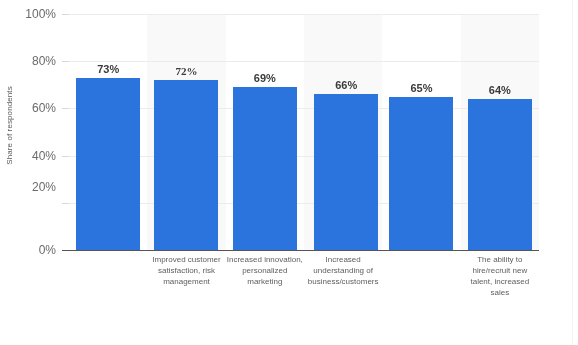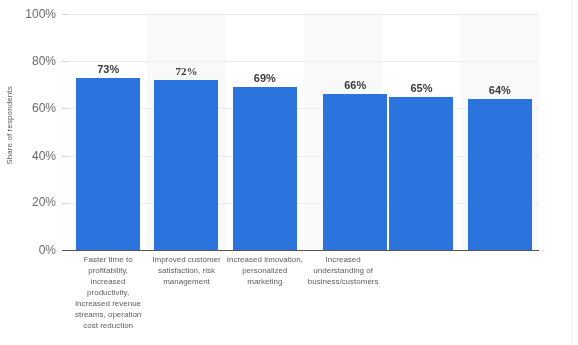--- a/index.html
+++ b/index.html
@@ -202,53 +202,53 @@
           <div class="bar-value" style="width: 78.3333px; bottom: 175.28px;">73%</div>
         </div>
         <div class="bar-slot" style="left: 78.3333px; width: 78.3333px; font-family: Liberation Serif, serif;">
           <div class="bar" style="height: 169.92px; background: rgb(43, 116, 222); left: 7.16667px;"></div>
           <div class="bar-value" style="width: 78.3333px; bottom: 172.92px;">72%</div>
         </div>
         <div class="bar-slot" style="left: 156.667px; width: 78.3333px;">
           <div class="bar" style="height: 162.84px; background: rgb(43, 116, 222); left: 7.16667px;"></div>
           <div class="bar-value" style="width: 78.3333px; bottom: 165.84px;">69%</div>
         </div>
-        <div class="bar-slot" style="left: 247px; width: 78.3333px;">
+        <div class="bar-slot" style="left: 238px; width: 78.3333px;">
           <div class="bar" style="height: 155.76px; background: rgb(43, 116, 222); left: 7.16667px;"></div>
           <div class="bar-value" style="width: 78.3333px; bottom: 158.76px;">66%</div>
         </div>
         <div class="bar-slot" style="left: 313.333px; width: 78.3333px;">
           <div class="bar" style="height: 153.4px; background: rgb(43, 116, 222); left: 7.16667px;"></div>
           <div class="bar-value" style="width: 78.3333px; bottom: 156.4px;">65%</div>
         </div>
         <div class="bar-slot" style="left: 391.667px; width: 78.3333px;">
           <div class="bar" style="height: 151.04px; background: rgb(43, 116, 222); left: 7.16667px;"></div>
           <div class="bar-value" style="width: 78.3333px; bottom: 154.04px;">64%</div>
         </div>
       </div>
   </div>
 
   <div class="axis-line"></div>
 
   <div id="ytick-layer">
       <div class="ytick-label" style="top: 250px; left: 22px; right: auto;">0%</div>
-      <div class="ytick-label" style="top: 202px; left: 22px; right: auto;">20%</div>
+      <div class="ytick-label" style="top: 187px; left: 22px; right: auto;">20%</div>
       <div class="ytick-stub" style="left: 62px; top: 202.8px;"></div>
       <div class="ytick-label" style="top: 155.6px; left: 22px; right: auto;">40%</div>
       <div class="ytick-stub" style="left: 62px; top: 155.6px;"></div>
       <div class="ytick-label" style="top: 108.4px; left: 22px; right: auto;">60%</div>
       <div class="ytick-stub" style="left: 62px; top: 108.4px;"></div>
       <div class="ytick-label" style="top: 61.2px; left: 22px; right: auto;">80%</div>
       <div class="ytick-stub" style="left: 62px; top: 61.2px;"></div>
       <div class="ytick-label" style="top: 14px; left: 22px; right: auto;">100%</div>
       <div class="ytick-stub" style="left: 62px; top: 14px;"></div>
     </div>
 
   <div class="cat-layer">
-      <div class="cat-label" style="left: 0px; width: 78.3333px; color: rgb(94, 94, 94);">Faster time to profitability, increased productivity, increased revenue streams, operation cost reduction</div>
       <div class="cat-label" style="left: 78.3333px; width: 78.3333px; color: rgb(94, 94, 94);">Improved customer satisfaction, risk management</div>
       <div class="cat-label" style="left: 156.667px; width: 78.3333px; color: rgb(94, 94, 94);">Increased innovation, personalized marketing</div>
       <div class="cat-label" style="left: 235px; width: 78.3333px; color: rgb(94, 94, 94);">Increased understanding of business/customers</div>
+      <div class="cat-label" style="left: 391.667px; width: 78.3333px; color: rgb(94, 94, 94);">The ability to hire/recruit new talent, increased sales</div>
     </div>
 
   <div class="edge-artifact"></div>
 
 </div>
 
 </body></html>

